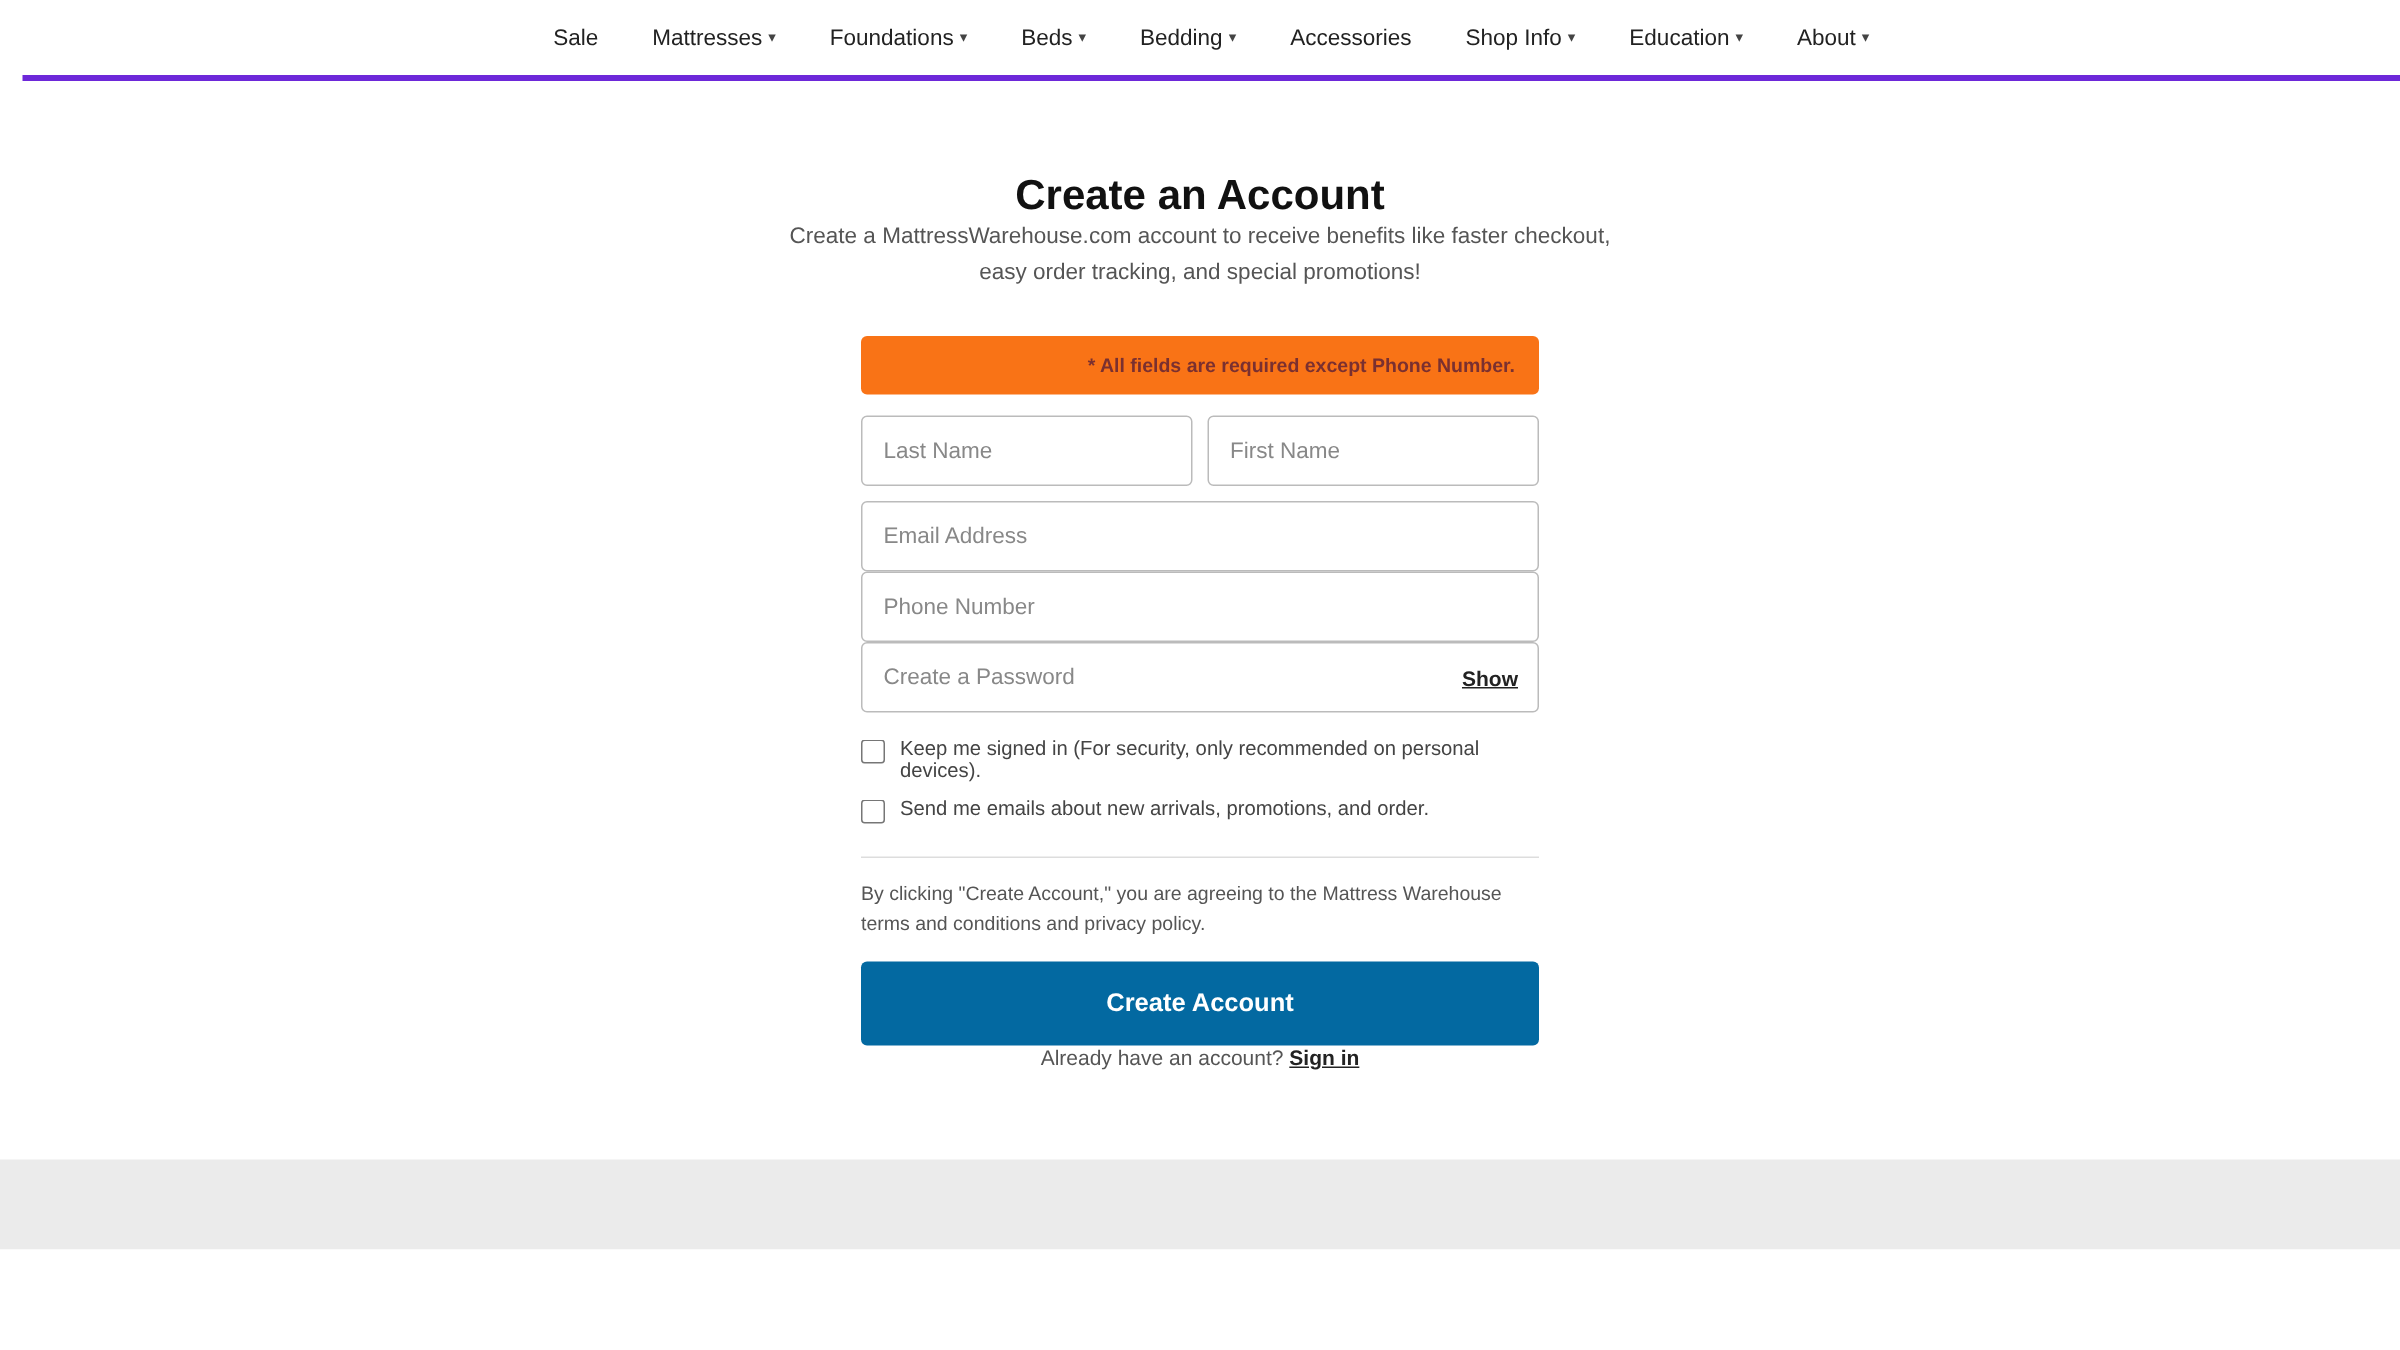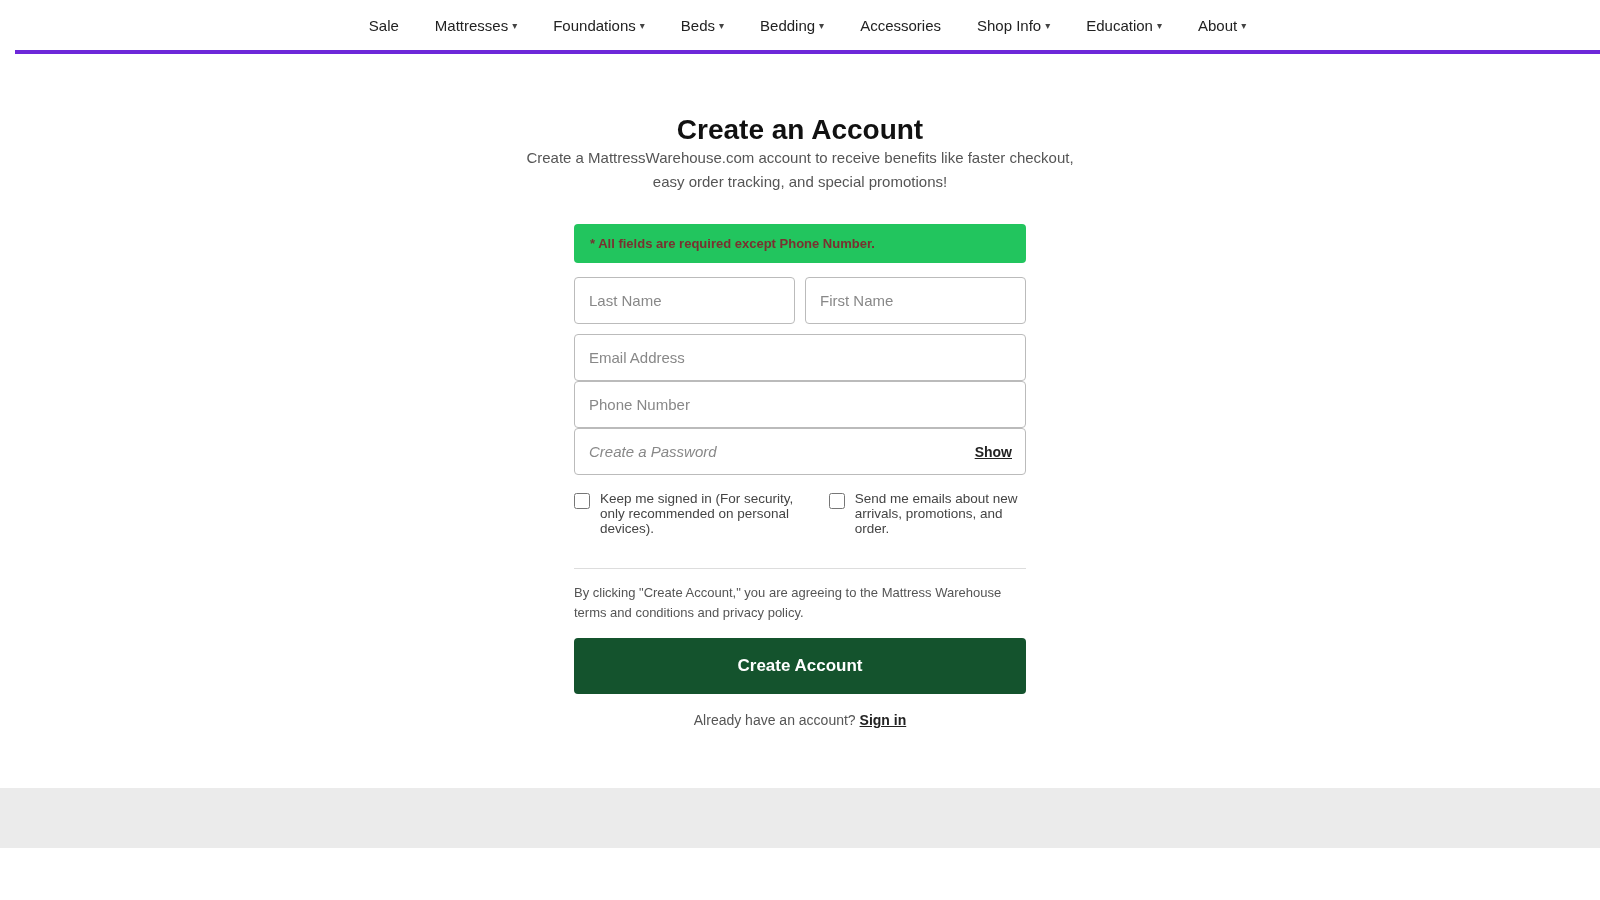--- a/index.html
+++ b/index.html
@@ -57,27 +57,28 @@
 
     .form-container {
       width: 100%;
       max-width: 452px;
       display: flex;
       flex-direction: column;
       gap: 0;
     }
 
     .required-notice {
-      background: #22c55e;
+      background: #f97316;
       color: #7a3030;
       font-size: 13px;
       font-weight: 600;
       padding: 12px 16px;
       border-radius: 4px;
       margin-bottom: 14px;
+      text-align: right;
     }
 
     .name-row {
       display: flex;
       gap: 10px;
       margin-bottom: 10px;
     }
 
     .name-row input {
       flex: 1;
@@ -102,41 +103,40 @@
 
     .full-input {
     }
 
     .password-wrapper {
       position: relative;
       margin-bottom: 16px;
     }
     .password-wrapper input {
       padding-right: 44px;
-      font-style: italic;
     }
     .show-btn {
       position: absolute;
       right: 14px;
       top: 50%;
       transform: translateY(-50%);
       background: none;
       border: none;
       font-size: 14px;
       font-weight: 600;
       color: #222;
       cursor: pointer;
       text-decoration: underline;
     }
 
     .checkboxes {
       display: flex;
-      flex-direction: row;
+      flex-direction: column;
       gap: 10px;
-      margin-bottom: 32px;
+      margin-bottom: 22px;
     }
     .checkbox-row {
       display: flex;
       align-items: flex-start;
       gap: 10px;
       font-size: 13.5px;
       color: #444;
     }
     .checkbox-row input[type="checkbox"] {
       width: 16px;
@@ -149,30 +149,29 @@
     .terms-text {
       font-size: 13px;
       color: #555;
       line-height: 1.5;
       margin-bottom: 16px;
       border-top: 1px solid #ddd;
       padding-top: 14px;
     }
 
     .create-btn {
-      background: #14532d;
+      background: #0369a1;
       color: #fff;
       border: none;
       border-radius: 4px;
       padding: 18px;
       width: 100%;
       font-size: 17px;
       font-weight: 700;
       cursor: pointer;
-      margin-bottom: 18px;
     }
 
     .sign-in-row {
       text-align: center;
       font-size: 14px;
       color: #555;
     }
     .sign-in-link {
       color: #222;
       font-weight: 700;

